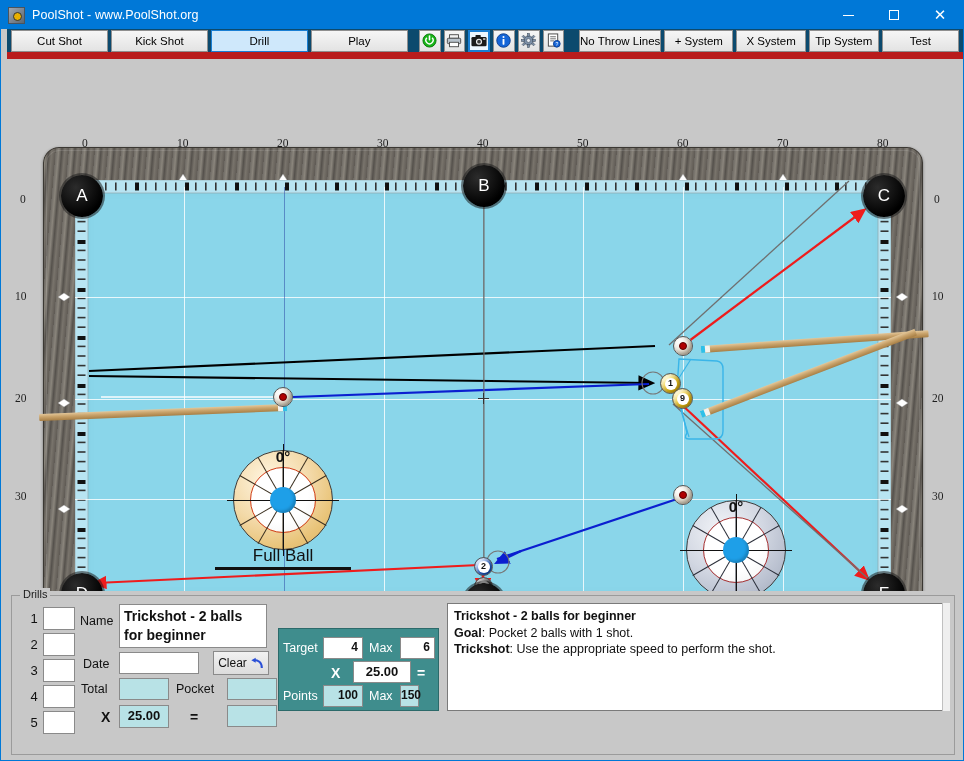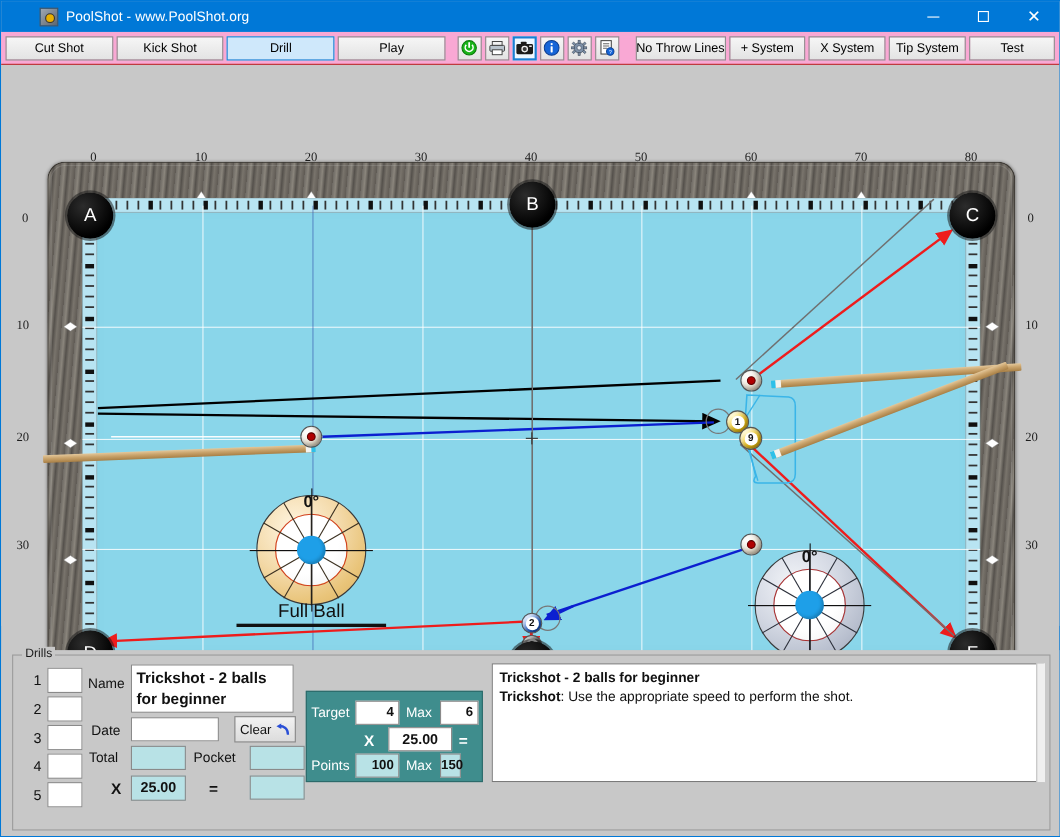--- a/index.html
+++ b/index.html
@@ -20,21 +20,20 @@
 
   
   .titlebar {
     height: 28px;
     background: #0078d7;
     display: flex;
     align-items: center;
     color: #ffffff;
     font-size: 12px;
     position: relative;
-    padding-left: 28px;
   }
   .title-icon {
     width: 17px; height: 17px;
     margin-left: 7px; margin-right: 7px;
     background: linear-gradient(135deg,#9fa8b4,#5c6670);
     border: 1px solid #4a545e;
     position: relative;
     flex: none;
   }
   .title-icon::after {
@@ -51,26 +50,27 @@
     display: flex; align-items: center; justify-content: center;
     color: #fff; font-size: 12px;
   }
   .glyph-min { width: 11px; height: 1px; background: #fff; }
   .glyph-max { width: 10px; height: 10px; border: 1px solid #fff; }
   .glyph-close { font-size: 15px; line-height: 1; font-family: "DejaVu Sans", sans-serif; }
 
   
   .toolbar {
     height: 30px;
-    background: #f9a8d4;
-    border-bottom: 1px solid #b91c1c;
+    background: #0c4a6e;
+    border-bottom: 7px solid #b91c1c;
     display: flex;
     align-items: center;
     padding: 0 4px;
     gap: 3px;
+    margin-left: 6px;
   }
   .tbtn {
     height: 22px;
     background: linear-gradient(#f6f6f6,#e3e3e3);
     border: 1px solid #8f8f8f;
     font-size: 11.5px;
     color: #000;
     display: flex; align-items: center; justify-content: center;
     padding: 0 6px;
     white-space: nowrap;
@@ -909,19 +909,22 @@
     <div class="lbl bold" style="position:absolute;left:416px;top:74px;color:#fff;font-size:14px">=</div>
 
     <div class="lbl" style="position:absolute;left:282px;top:98px;color:#fff">Points</div>
     <div class="fld teal num-r" style="position:absolute;left:322px;top:94px;width:40px;height:22px;font-weight:bold;padding-top:2px">100</div>
     <div class="lbl" style="position:absolute;left:368px;top:98px;color:#fff">Max</div>
     <div class="fld teal num-r" style="position:absolute;left:399px;top:94px;width:19px;height:22px;font-weight:bold;padding-top:2px">150</div>
 
     <div class="desc" style="left:446px;top:12px;width:502px;height:108px">
       <div class="bold">Trickshot - 2 balls for beginner</div>
       <div>
+        <span class="bold">Goal</span><span>: Pocket 2 balls with 1 shot.</span>
+      </div>
+      <div>
         <span class="bold">Trickshot</span><span>: Use the appropriate speed to perform the shot.</span>
       </div>
     </div>
     <div class="scrollbar" style="left:941px;top:12px;width:8px;height:108px"></div>
   </div>
 
 </div>
 
 </body></html>

